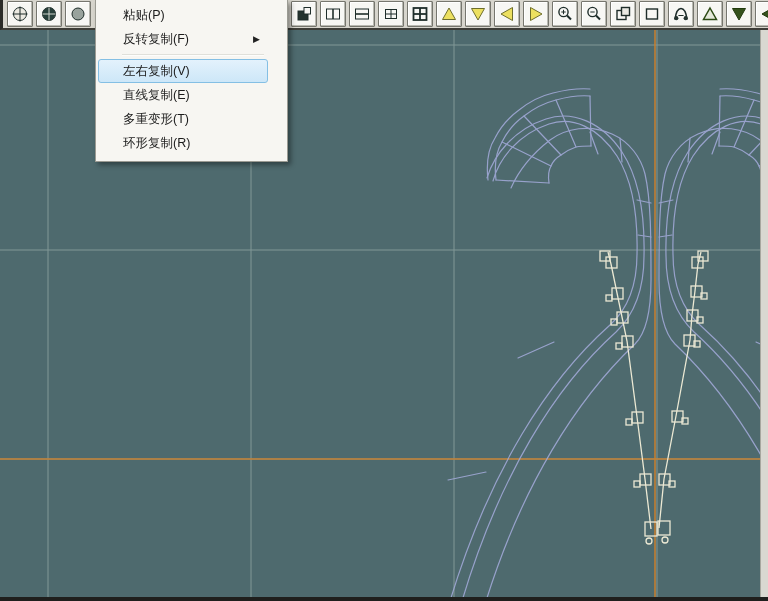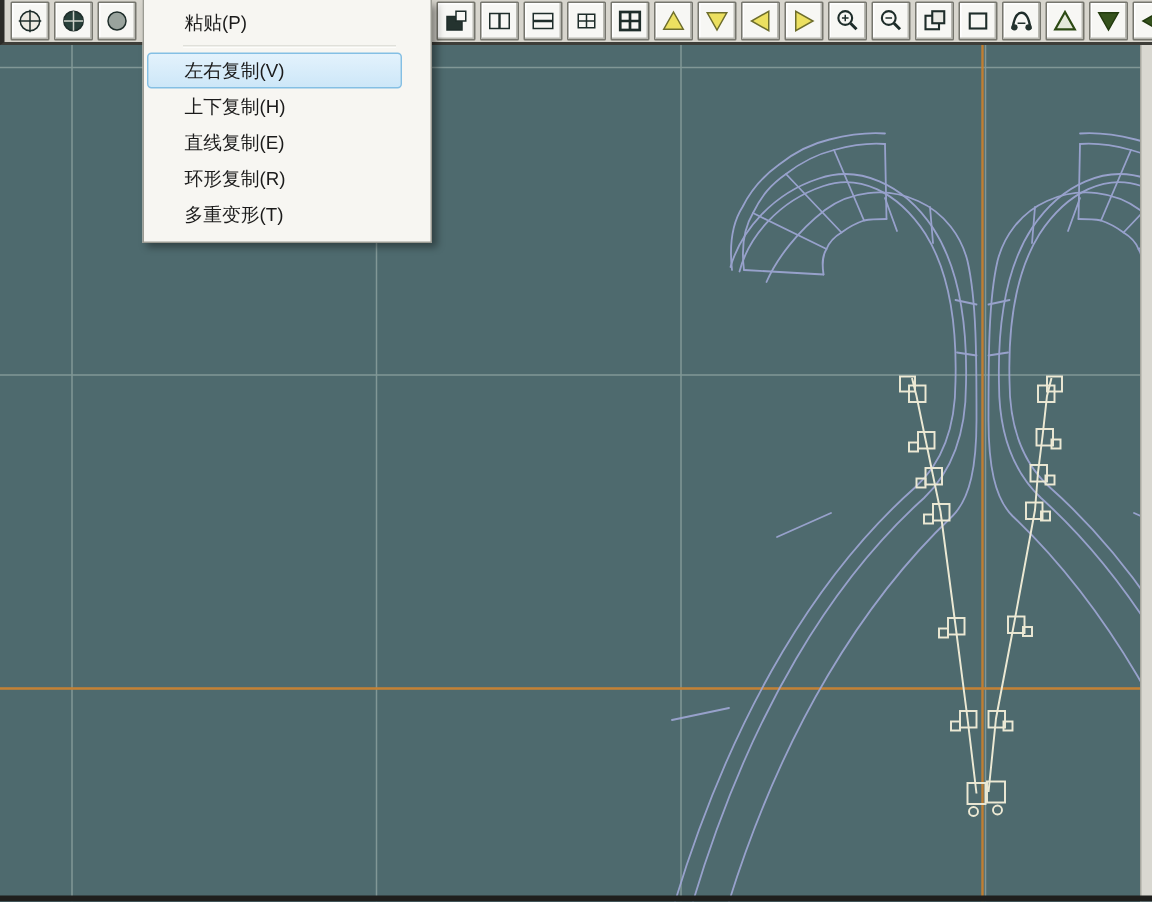--- a/index.html
+++ b/index.html
@@ -360,29 +360,30 @@
           </svg>
         </span>
       </button>
     </div>
 </div>
 
 <div class="context-menu" id="context-menu">
     <div class="menu-item">
       <span>粘贴(P)</span>
     </div>
+    <div class="menu-item">
+      <span>反转复制(F)</span>
+      <span class="mi-arrow">▶</span>
+    </div>
     <div class="menu-sep"></div>
     <div class="menu-item hl">
       <span>左右复制(V)</span>
     </div>
     <div class="menu-item">
-      <span>上下复制(H)</span>
-    </div>
-    <div class="menu-item">
       <span>直线复制(E)</span>
     </div>
     <div class="menu-item">
+      <span>多重变形(T)</span>
+    </div>
+    <div class="menu-item">
       <span>环形复制(R)</span>
     </div>
-    <div class="menu-item">
-      <span>多重变形(T)</span>
-    </div>
   </div>
 
 </body></html>

